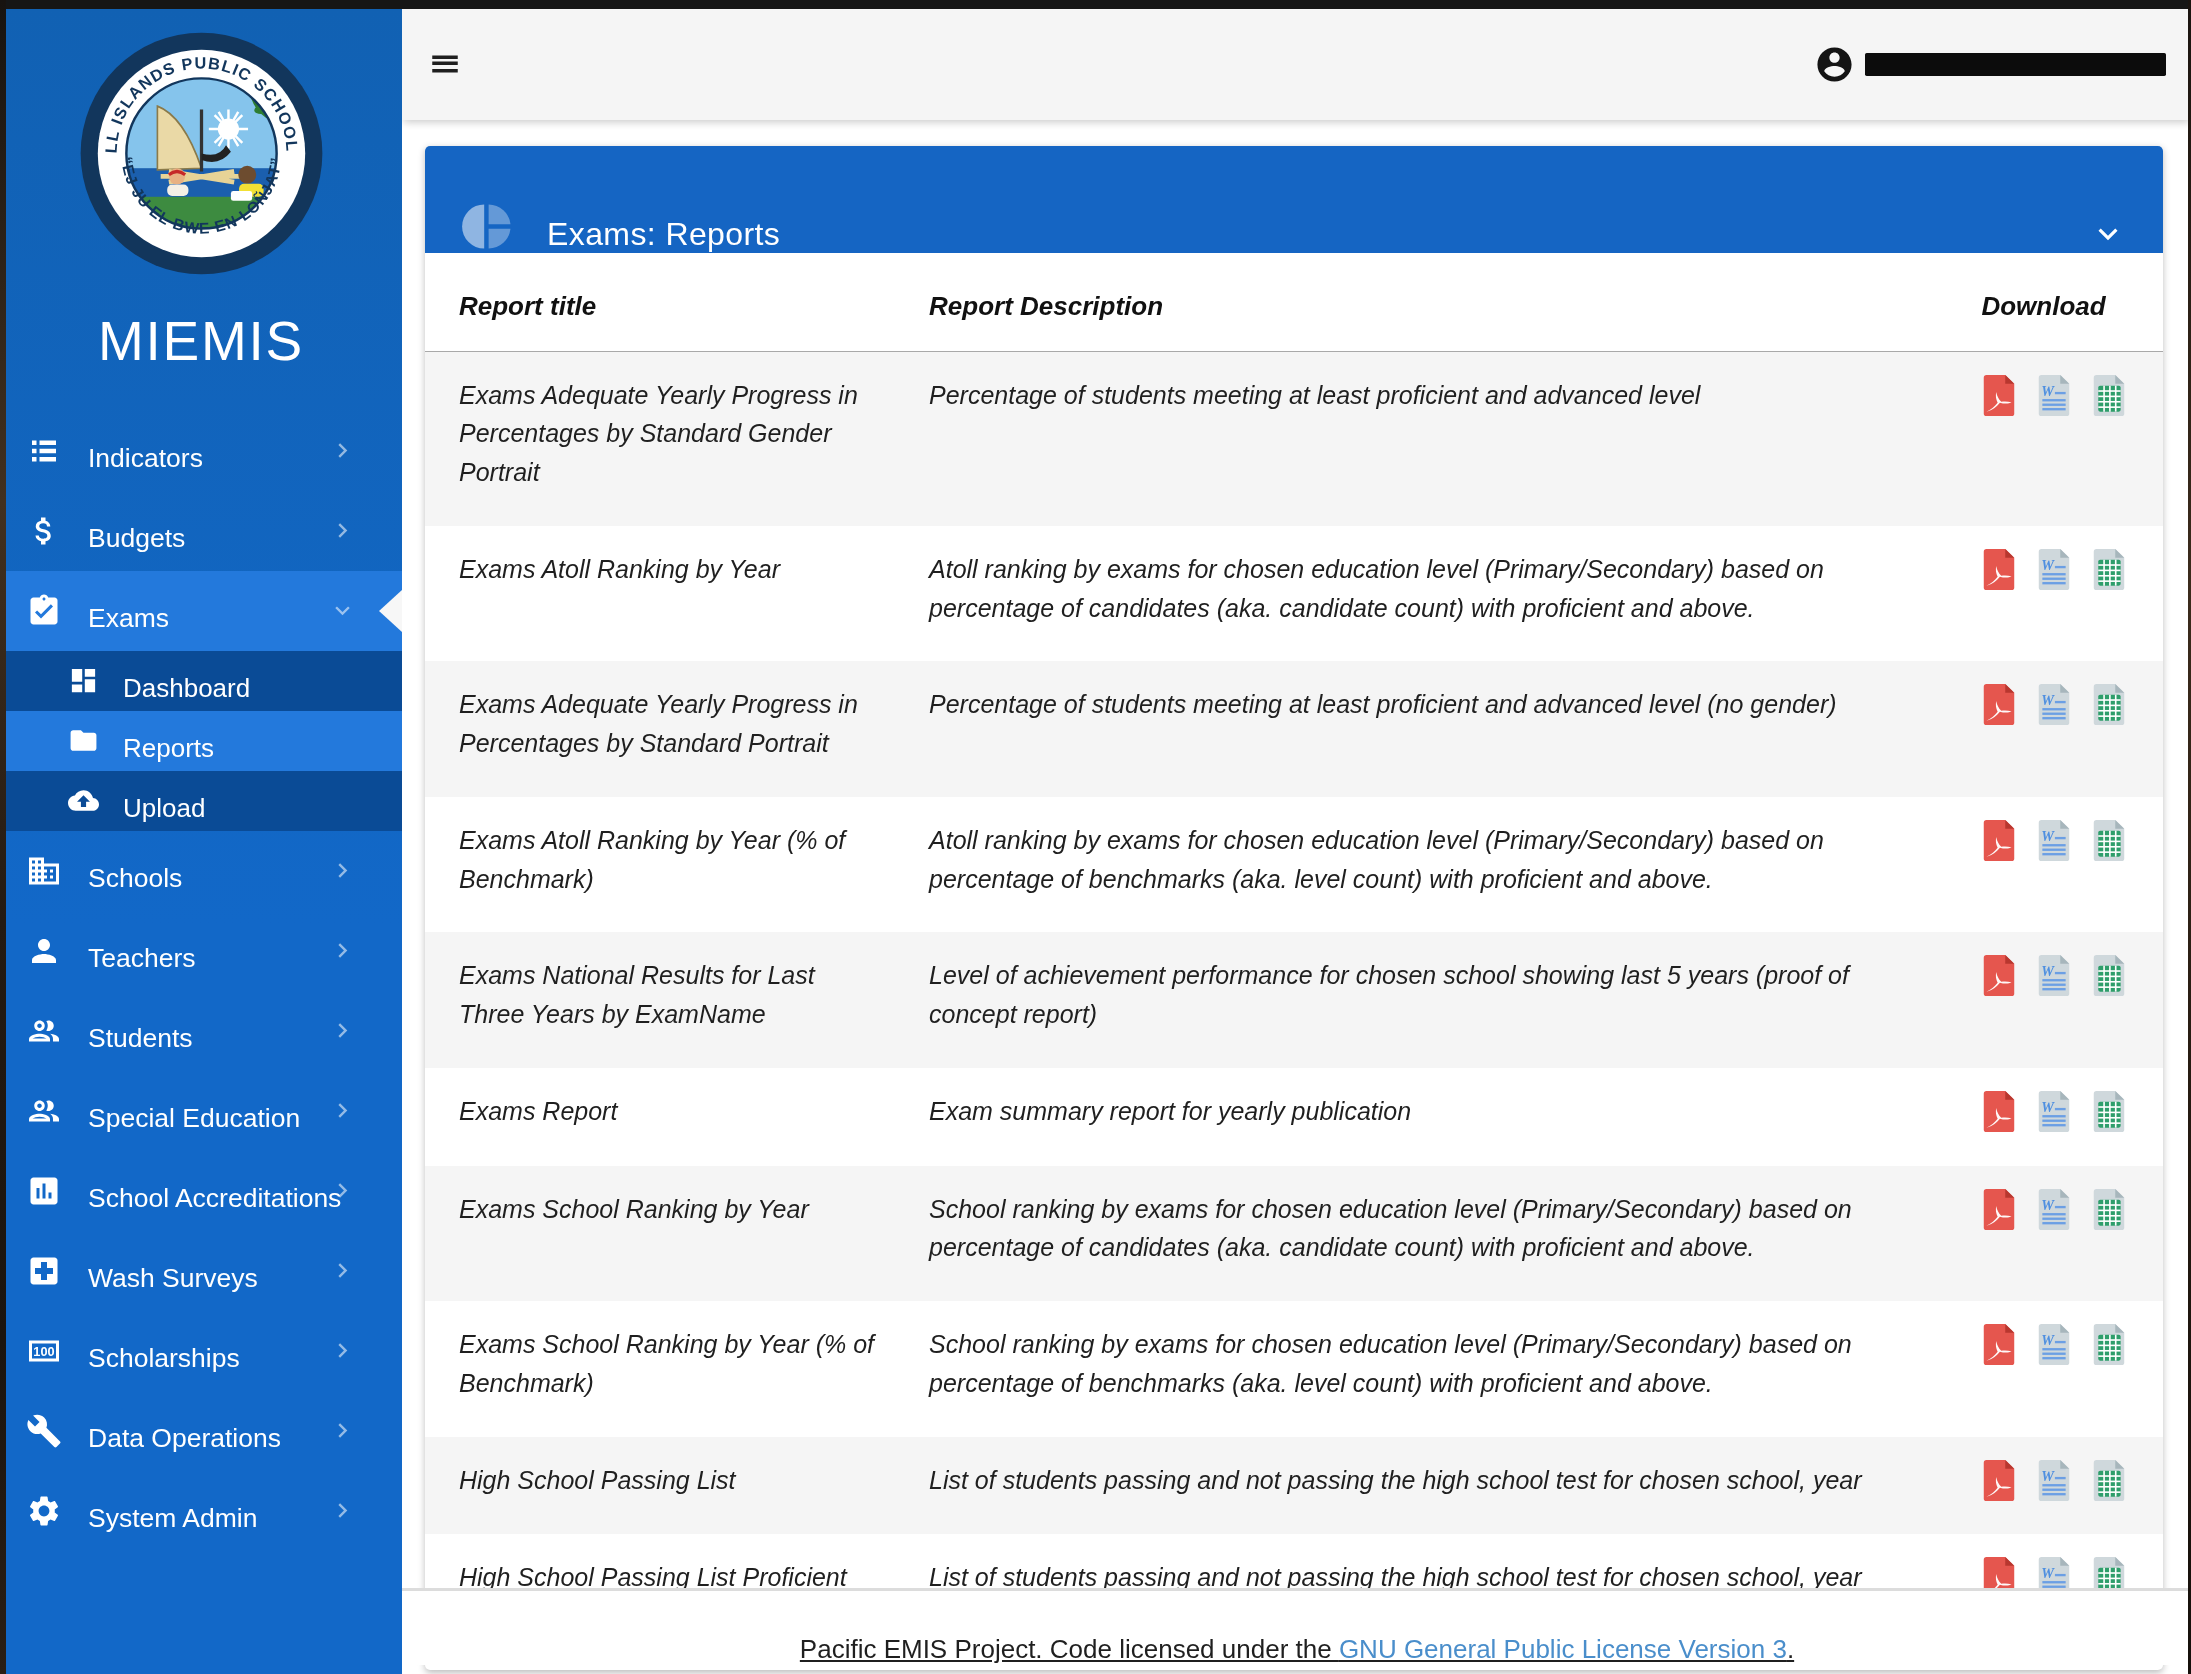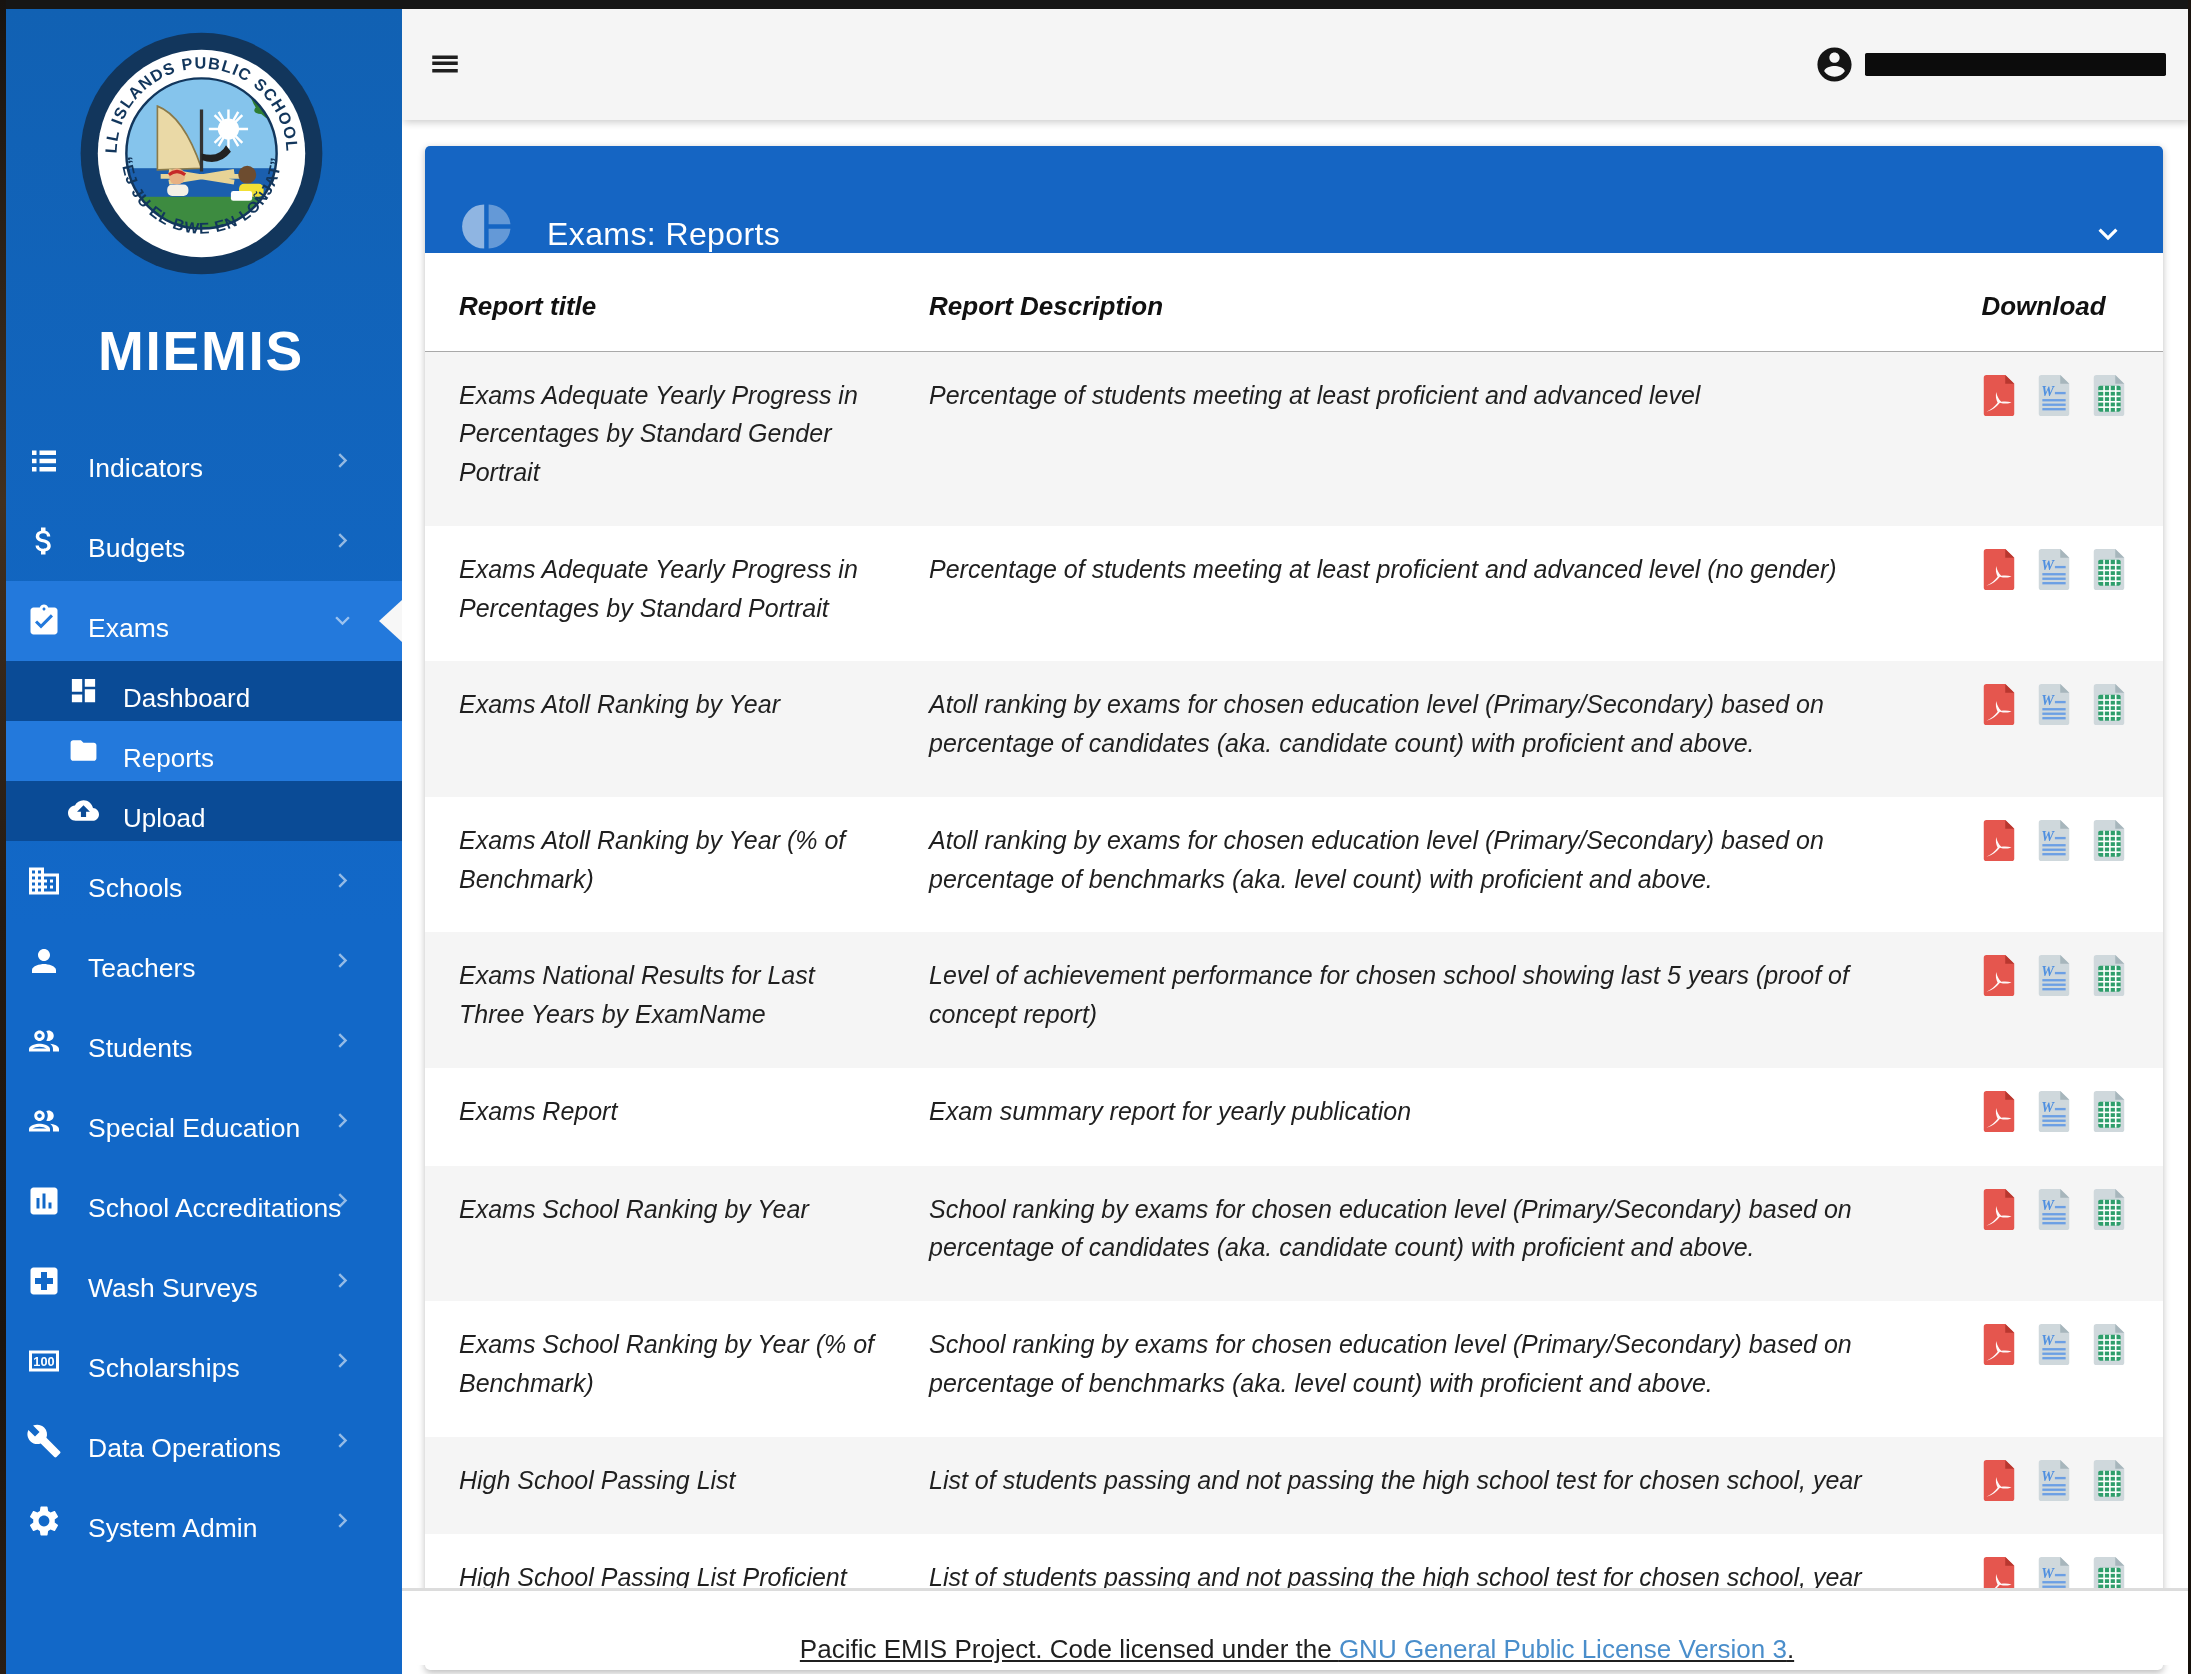--- a/index.html
+++ b/index.html
@@ -18,21 +18,21 @@
   .edge-right { position:absolute; right:0; top:0; bottom:0; width:4.3px; z-index:95;
                 background:linear-gradient(180deg,#1a1410,#3b2b1c 35%,#221810 70%,#15100b); }
 
   
   .sidebar {
     position:absolute; left:0; top:8.6px; bottom:0; width:402px; z-index:10;
     background:linear-gradient(180deg,#125fae 0%,#1161b3 0%,#1268c8 55%,#1268c8 100%);
     color:#fff;
   }
   .logo-wrap { padding-top:22px; display:flex; justify-content:center; }
-  .brand-title { text-align:center; font-size:55px; font-weight:bold; letter-spacing:1.7px; margin-top:43px; }
+  .brand-title { text-align:center; font-size:55px; font-weight:normal; letter-spacing:1.7px; margin-top:33px; }
   .nav { margin-top:38px; }
   .nav-item { position:relative; display:flex; align-items:center; height:80px; padding-left:26px; cursor:pointer; }
   .nav-item .nav-icon { width:36px; height:36px; flex:none; display:flex; align-items:center; }
   .nav-item .nav-icon svg { width:100%; height:100%; fill:#ffffff; }
   .nav-item .nav-label { margin-left:26px; font-size:26.5px; white-space:nowrap;margin-top:15px; }
   .nav-item .nav-chevron { position:absolute; right:45px; width:29px; height:29px; }
   .nav-item .nav-chevron svg { width:100%; height:100%; fill:rgba(255,255,255,.55); }
   .nav-item.sub { height:60px; background:#0a4b96; padding-left:68px; }
   .nav-item.sub .nav-icon { width:31px; height:31px; }
   .nav-item.sub .nav-label { margin-left:24px; font-size:26px; }
@@ -414,57 +414,57 @@
                     <line x1="8" y1="19" x2="33" y2="19"></line>
                     <line x1="8" y1="25" x2="33" y2="25"></line>
                     <line x1="8" y1="31" x2="33" y2="31"></line>
                     <line x1="8" y1="37" x2="33" y2="37"></line>
                   </g>
                 </svg></span>
             </td>
           </tr>
 
           <tr>
+            <td class="cell-title">Exams Atoll Ranking by Year</td>
+            <td class="cell-desc">Atoll ranking by exams for chosen education level (Primary/Secondary) based on percentage of candidates (aka. candidate count) with proficient and above.</td>
+            <td class="cell-dl">
+              <span class="dl-icon"><svg viewBox="0 0 40 48">
+                  <path d="M6 1h21l10 10v33a3 3 0 0 1-3 3H6a3 3 0 0 1-3-3V4a3 3 0 0 1 3-3z" fill="#e5564e"></path>
+                  <path d="M27 1l10 10H27z" fill="#b8372f"></path>
+                  <path d="M6 42c7-2 11-5 15-10 5 1.5 10 1.5 13-.5-4.5-1-8.5-1-11.5-.5-3-3-5-7-5.5-11-1 4-.5 8 1.5 12-3.5 4.5-7.5 8-12.5 10z" fill="#ffffff" opacity="0.96"></path>
+                </svg></span>
+              <span class="dl-icon"><svg viewBox="0 0 40 48" style="font-size:29.5px">
+                  <path d="M6 1h21l10 10v33a3 3 0 0 1-3 3H6a3 3 0 0 1-3-3V4a3 3 0 0 1 3-3z" fill="#cfd8dc"></path>
+                  <path d="M27 1l10 10H27z" fill="#a7b6bc"></path>
+                  <text x="13" y="25" font-size="16" font-weight="bold" fill="#4e8fe0" text-anchor="middle" font-family="Liberation Serif, serif">W</text>
+                  <rect x="21" y="20" width="12" height="2.6" fill="#6b9fe4"></rect>
+                  <rect x="7" y="28" width="26" height="2.6" fill="#6b9fe4"></rect>
+                  <rect x="7" y="33" width="26" height="2.6" fill="#6b9fe4"></rect>
+                  <rect x="7" y="38" width="26" height="2.6" fill="#6b9fe4"></rect>
+                </svg></span>
+              <span class="dl-icon"><svg viewBox="0 0 40 48">
+                  <path d="M6 1h21l10 10v33a3 3 0 0 1-3 3H6a3 3 0 0 1-3-3V4a3 3 0 0 1 3-3z" fill="#cfd8dc"></path>
+                  <path d="M27 1l10 10H27z" fill="#a7b6bc"></path>
+                  <rect x="8" y="13" width="25" height="29" rx="2" fill="#2e9e6b"></rect>
+                  <g stroke="#ffffff" stroke-width="1.8">
+                    <line x1="14.5" y1="13" x2="14.5" y2="42"></line>
+                    <line x1="21" y1="13" x2="21" y2="42"></line>
+                    <line x1="27.5" y1="13" x2="27.5" y2="42"></line>
+                    <line x1="8" y1="19" x2="33" y2="19"></line>
+                    <line x1="8" y1="25" x2="33" y2="25"></line>
+                    <line x1="8" y1="31" x2="33" y2="31"></line>
+                    <line x1="8" y1="37" x2="33" y2="37"></line>
+                  </g>
+                </svg></span>
+            </td>
+          </tr>
+
+          <tr>
             <td class="cell-title">Exams Adequate Yearly Progress in Percentages by Standard Portrait</td>
             <td class="cell-desc">Percentage of students meeting at least proficient and advanced level (no gender)</td>
-            <td class="cell-dl">
-              <span class="dl-icon"><svg viewBox="0 0 40 48">
-                  <path d="M6 1h21l10 10v33a3 3 0 0 1-3 3H6a3 3 0 0 1-3-3V4a3 3 0 0 1 3-3z" fill="#e5564e"></path>
-                  <path d="M27 1l10 10H27z" fill="#b8372f"></path>
-                  <path d="M6 42c7-2 11-5 15-10 5 1.5 10 1.5 13-.5-4.5-1-8.5-1-11.5-.5-3-3-5-7-5.5-11-1 4-.5 8 1.5 12-3.5 4.5-7.5 8-12.5 10z" fill="#ffffff" opacity="0.96"></path>
-                </svg></span>
-              <span class="dl-icon"><svg viewBox="0 0 40 48" style="font-size:29.5px">
-                  <path d="M6 1h21l10 10v33a3 3 0 0 1-3 3H6a3 3 0 0 1-3-3V4a3 3 0 0 1 3-3z" fill="#cfd8dc"></path>
-                  <path d="M27 1l10 10H27z" fill="#a7b6bc"></path>
-                  <text x="13" y="25" font-size="16" font-weight="bold" fill="#4e8fe0" text-anchor="middle" font-family="Liberation Serif, serif">W</text>
-                  <rect x="21" y="20" width="12" height="2.6" fill="#6b9fe4"></rect>
-                  <rect x="7" y="28" width="26" height="2.6" fill="#6b9fe4"></rect>
-                  <rect x="7" y="33" width="26" height="2.6" fill="#6b9fe4"></rect>
-                  <rect x="7" y="38" width="26" height="2.6" fill="#6b9fe4"></rect>
-                </svg></span>
-              <span class="dl-icon"><svg viewBox="0 0 40 48">
-                  <path d="M6 1h21l10 10v33a3 3 0 0 1-3 3H6a3 3 0 0 1-3-3V4a3 3 0 0 1 3-3z" fill="#cfd8dc"></path>
-                  <path d="M27 1l10 10H27z" fill="#a7b6bc"></path>
-                  <rect x="8" y="13" width="25" height="29" rx="2" fill="#2e9e6b"></rect>
-                  <g stroke="#ffffff" stroke-width="1.8">
-                    <line x1="14.5" y1="13" x2="14.5" y2="42"></line>
-                    <line x1="21" y1="13" x2="21" y2="42"></line>
-                    <line x1="27.5" y1="13" x2="27.5" y2="42"></line>
-                    <line x1="8" y1="19" x2="33" y2="19"></line>
-                    <line x1="8" y1="25" x2="33" y2="25"></line>
-                    <line x1="8" y1="31" x2="33" y2="31"></line>
-                    <line x1="8" y1="37" x2="33" y2="37"></line>
-                  </g>
-                </svg></span>
-            </td>
-          </tr>
-
-          <tr>
-            <td class="cell-title">Exams Atoll Ranking by Year</td>
-            <td class="cell-desc">Atoll ranking by exams for chosen education level (Primary/Secondary) based on percentage of candidates (aka. candidate count) with proficient and above.</td>
             <td class="cell-dl">
               <span class="dl-icon"><svg viewBox="0 0 40 48">
                   <path d="M6 1h21l10 10v33a3 3 0 0 1-3 3H6a3 3 0 0 1-3-3V4a3 3 0 0 1 3-3z" fill="#e5564e"></path>
                   <path d="M27 1l10 10H27z" fill="#b8372f"></path>
                   <path d="M6 42c7-2 11-5 15-10 5 1.5 10 1.5 13-.5-4.5-1-8.5-1-11.5-.5-3-3-5-7-5.5-11-1 4-.5 8 1.5 12-3.5 4.5-7.5 8-12.5 10z" fill="#ffffff" opacity="0.96"></path>
                 </svg></span>
               <span class="dl-icon"><svg viewBox="0 0 40 48" style="font-size:29.5px">
                   <path d="M6 1h21l10 10v33a3 3 0 0 1-3 3H6a3 3 0 0 1-3-3V4a3 3 0 0 1 3-3z" fill="#cfd8dc"></path>
                   <path d="M27 1l10 10H27z" fill="#a7b6bc"></path>
                   <text x="13" y="25" font-size="16" font-weight="bold" fill="#4e8fe0" text-anchor="middle" font-family="Liberation Serif, serif">W</text>

